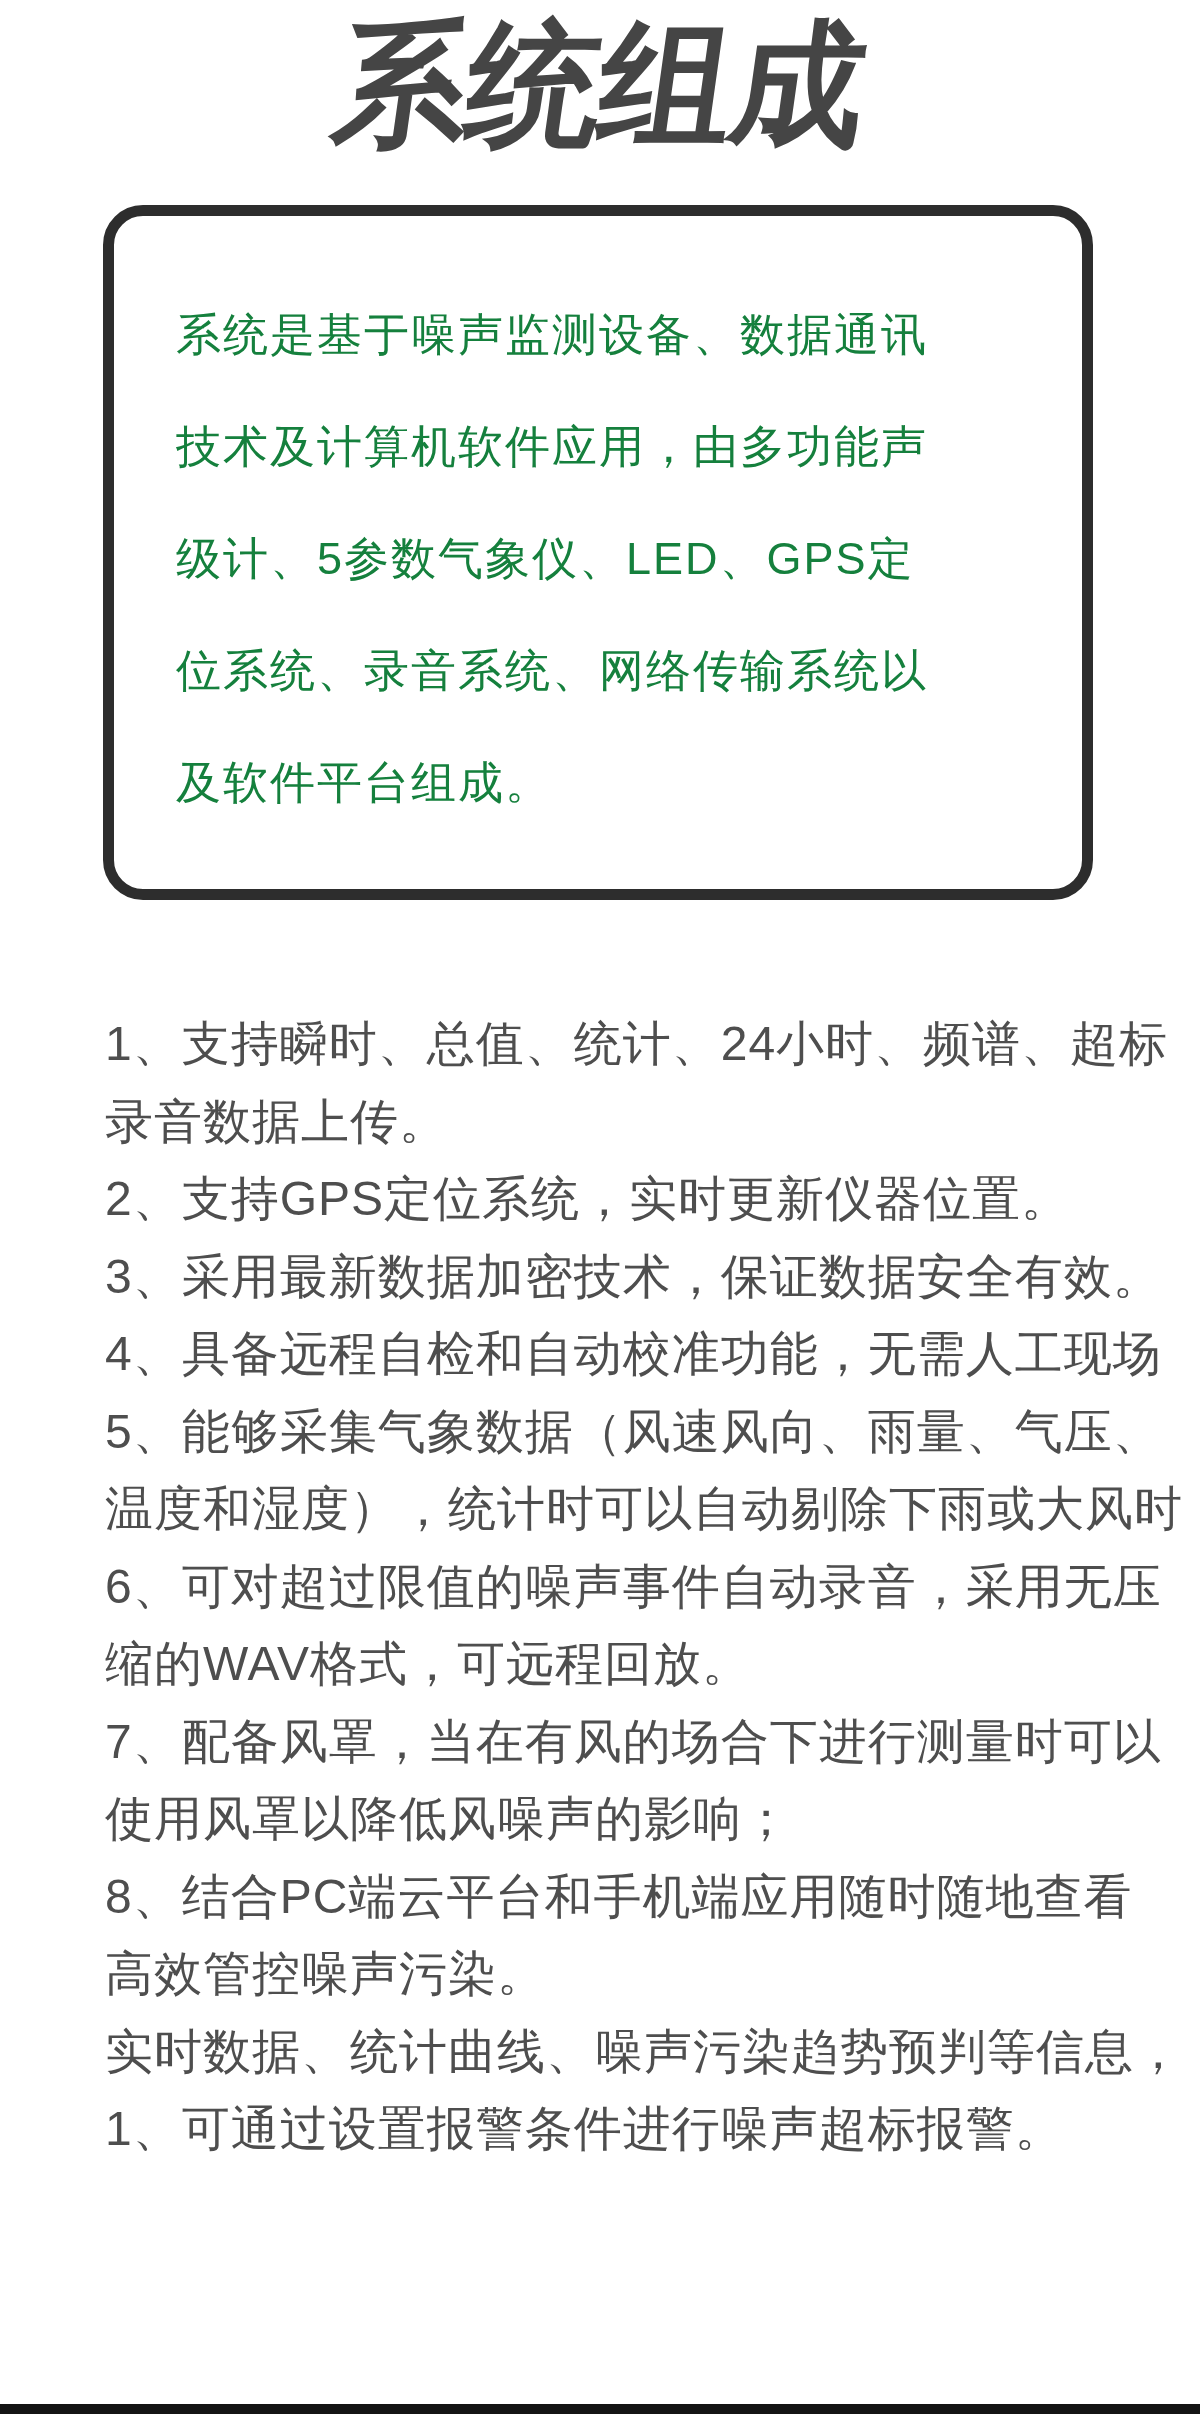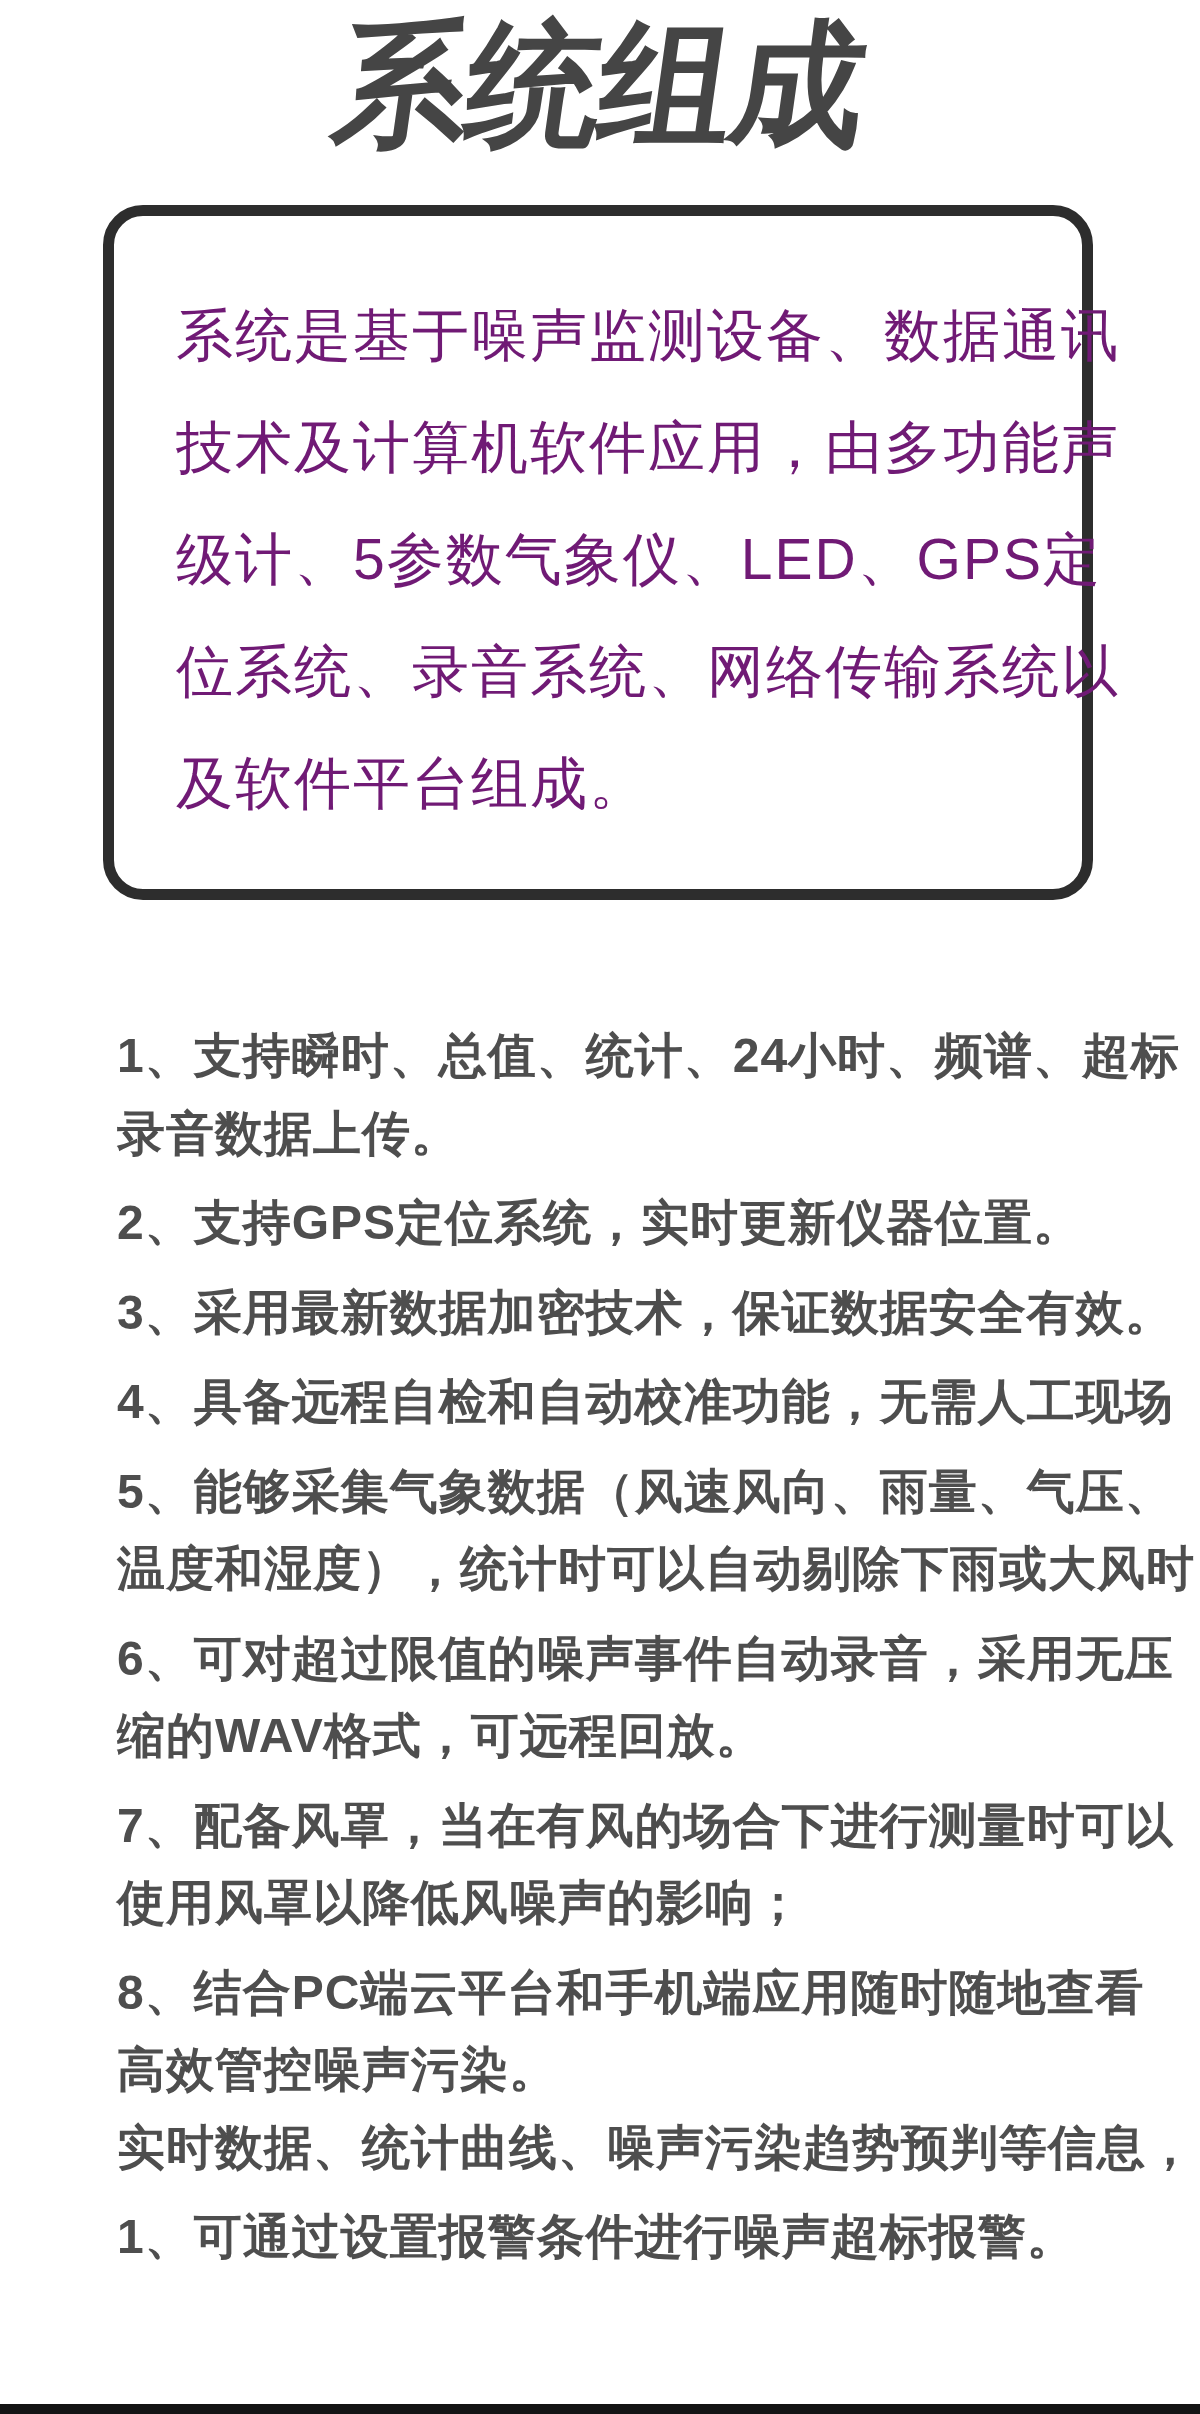--- a/index.html
+++ b/index.html
@@ -33,36 +33,36 @@
     top:205px;
     width:990px;
     height:695px;
     box-sizing:border-box;
     border:11px solid #2d2d2d;
     border-radius:40px;
     background:#ffffff;
     padding:63px 30px 0 62px;
   }
   .intro-line{
-    font-size:57px;
+    font-size:45px;
     line-height:112px;
-    color:#701a75;
+    color:#15803d;
     white-space:nowrap;
     letter-spacing:2px;
   }
   .features{
     position:absolute;
     left:105px;
     top:1005px;
     width:1070px;
     color:#4e4e4e;
     font-size:48px;
     line-height:77.5px;
   }
-  .feature-item{margin:12px;padding:0;font-weight:bold;}
+  .feature-item{margin:0;padding:0;}
   .feature-line{
     white-space:nowrap;
     letter-spacing:1px;
   }
   .bottom-bar{
     position:absolute;
     left:0;
     top:2404px;
     width:1200px;
     height:10px;

